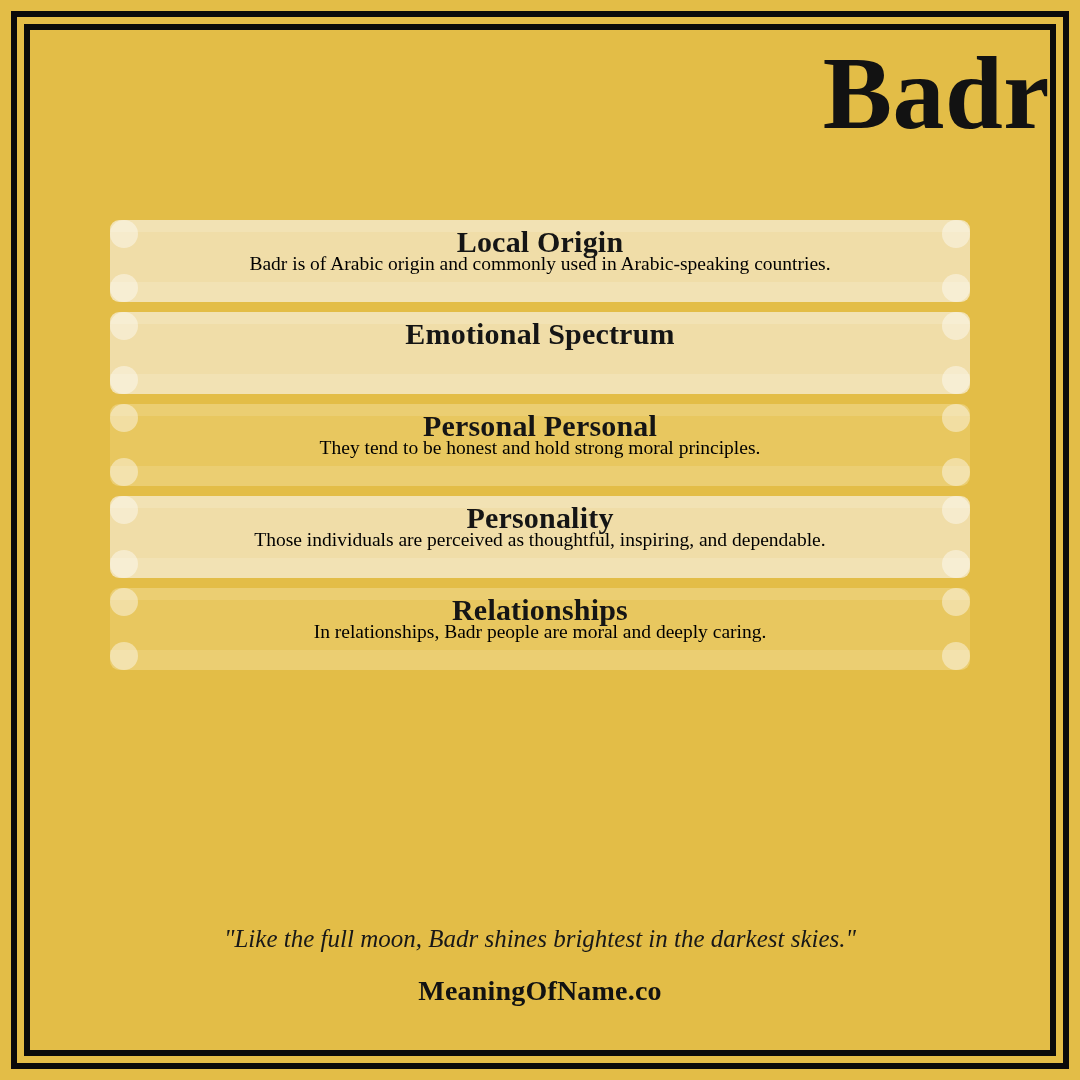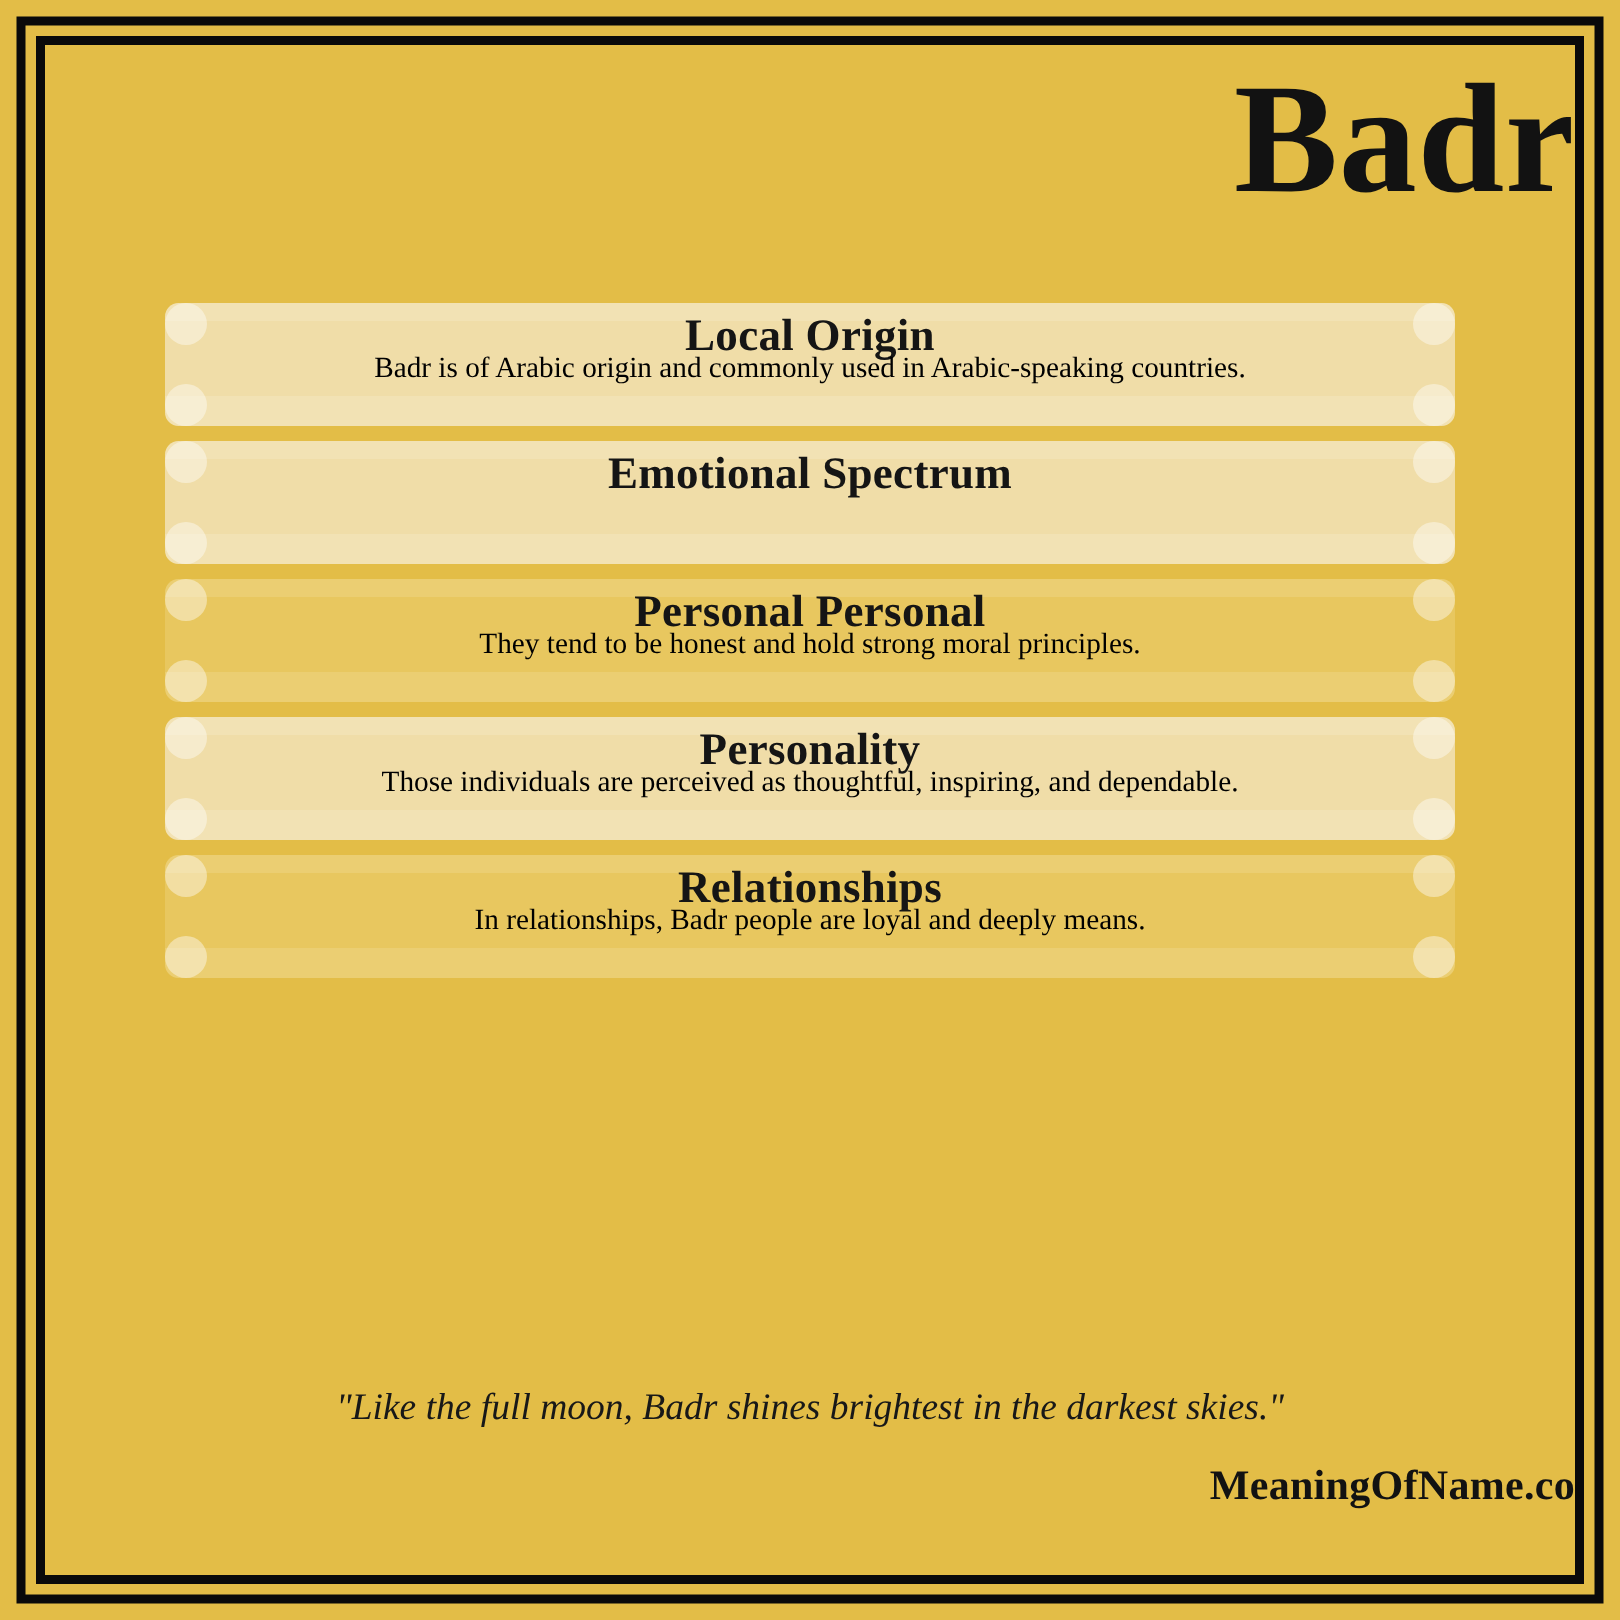--- a/index.html
+++ b/index.html
@@ -58,21 +58,21 @@
     line-height: 1.05;
     font-weight: bold;
     color: #121212;
     letter-spacing: 0.5px;
   }
 
   
   .cards {
     position: absolute;
     left: 80px;
-    top: 172px;
+    top: 190px;
     width: 860px;
   }
   .card {
     position: relative;
     height: 82px;
     margin-bottom: 10px;
     border-radius: 9px;
     box-sizing: border-box;
   }
   
@@ -133,21 +133,21 @@
     width: 1020px;
     text-align: center;
     font-size: 25px;
     font-style: italic;
     color: #181818;
   }
   .brand {
     position: absolute;
     left: 0; top: 945px;
     width: 1020px;
-    text-align: right;
+    text-align: center;
     font-size: 28px;
     font-weight: bold;
     color: #121212;
     letter-spacing: 0.2px;
   }
 </style>
 </head>
 <body>
 
 <div class="poster">
@@ -204,21 +204,21 @@
           </div>
         </div>
         <div class="card dark">
           <div class="panel"></div>
           <div class="bolt tl"></div>
           <div class="bolt tr"></div>
           <div class="bolt bl"></div>
           <div class="bolt br"></div>
           <div class="card-text">
             <div class="card-title">Relationships</div>
-            <div class="card-desc">In relationships, Badr people are loyal and deeply means.</div>
+            <div class="card-desc">In relationships, Badr people are moral and deeply caring.</div>
           </div>
         </div>
       </div>
 
     <div class="quote">"Like the full moon, Badr shines brightest in the darkest skies."</div>
 
     <div class="brand">MeaningOfName.co</div>
 
   </div>
 </div>

